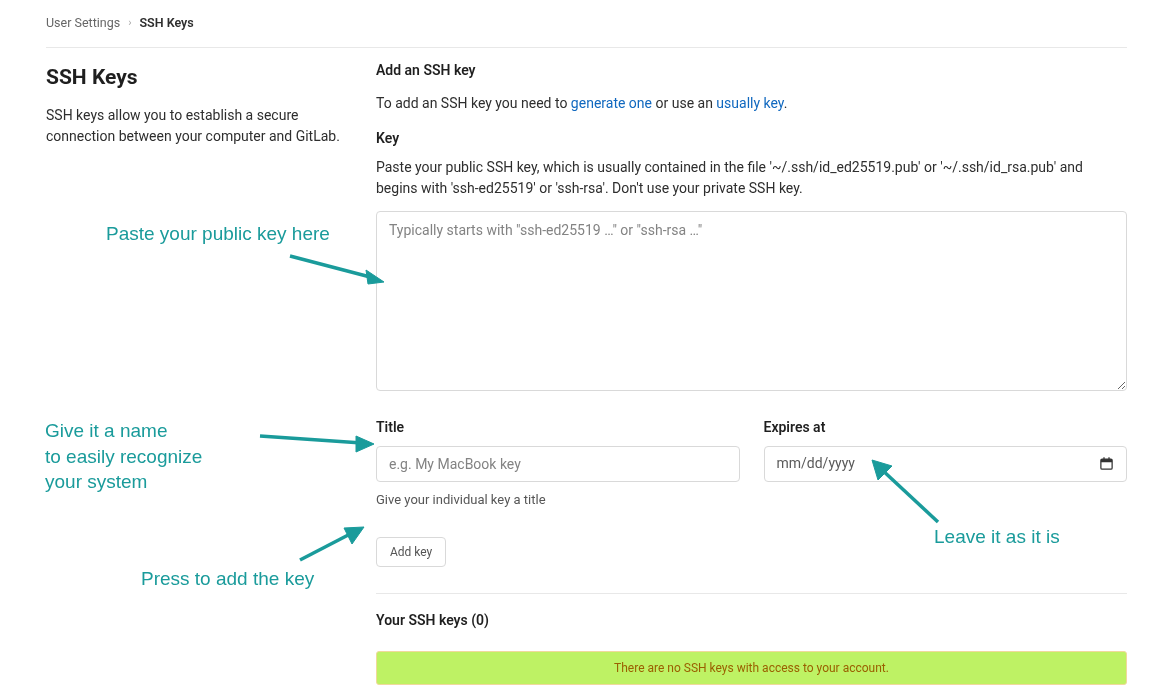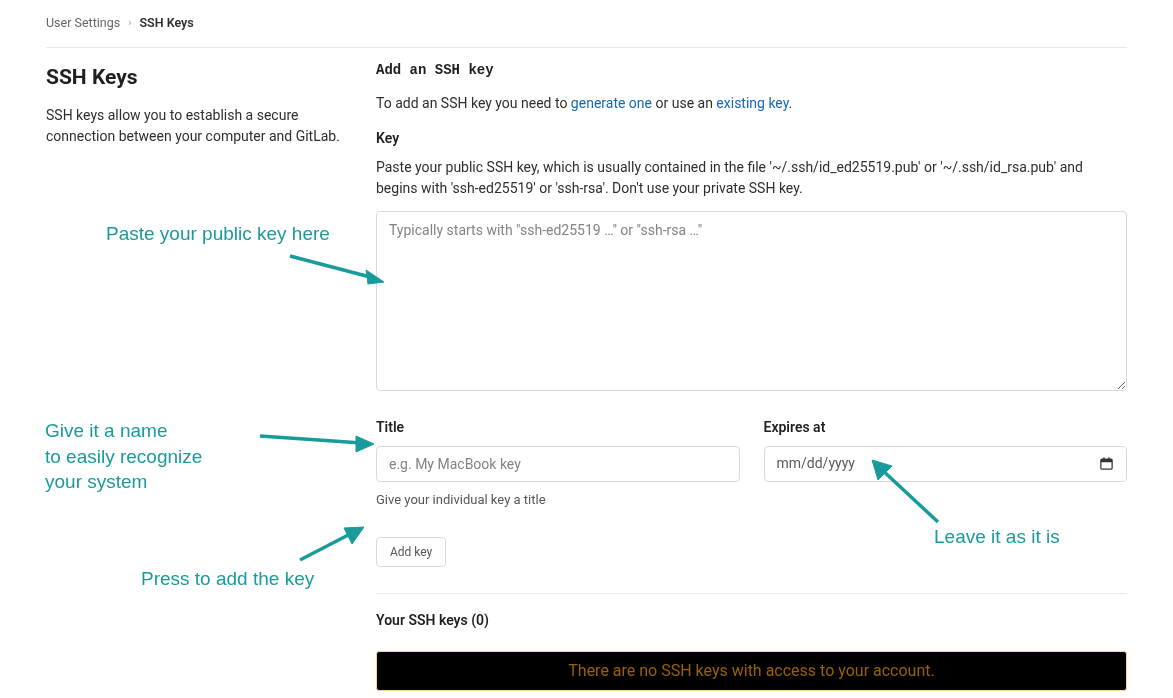--- a/index.html
+++ b/index.html
@@ -51,21 +51,20 @@
     }
     .sidebar p {
       margin: 0;
       color: #2e2e2e;
       line-height: 1.5;
     }
     .section-title {
       font-weight: 600;
       margin: 0 0 8px;
       color:#1f1f1f;
-      font-family:Liberation Mono, monospace;
     }
     .main p { margin: 0 0 12px; }
     a.link { color:#1068bf; text-decoration:none; }
     .label { font-weight:600; color:#1f1f1f; margin:14px 0 8px; }
     textarea.key-input {
       width: 100%;
       height: 180px;
       border: 1px solid #d9d9d9;
       border-radius: 4px;
       padding: 10px 12px;
@@ -100,26 +99,26 @@
       padding:7px 13px;
       border-radius:4px;
       font-family:inherit;
       font-size:12px;
       cursor:default;
     }
     hr.sep-line { border:none; border-top:1px solid #e8e8e8; margin:26px 0 16px; }
     .keys-heading { font-weight:600; color:#1f1f1f; margin-bottom:20px; }
     .empty-keys {
       border:1px solid #f0d99b;
-      background:#000000;
+      background:#bef264;
       color:#9a6000;
       text-align:center;
       padding:7px;
       border-radius:3px;
-      font-size:16px;
+      font-size:12px;
     }
     
     .annotation {
       position: absolute;
       color: #1a9b9b;
       font-family: Verdana, Geneva, sans-serif;
       font-size: 19px;
       line-height: 1.35;
       pointer-events: none;
       white-space: nowrap;
@@ -142,21 +141,21 @@
   <div class="layout">
     <aside class="sidebar">
       <h1 class="page-title">SSH Keys</h1>
       <p>SSH keys allow you to establish a secure connection between your computer and GitLab.</p>
     </aside>
 
     <main class="main">
       <p class="section-title">Add an SSH key</p>
 
       <p>
-        <span>To add an SSH key you need to </span><a class="link" href="#">generate one</a><span> or use an </span><a class="link" href="#">existing key</a><span>.</span>
+        <span>To add an SSH key you need to </span><a class="link" href="#">generate one</a><span> or use an </span><a class="link" href="#">usually key</a><span>.</span>
       </p>
 
       <div class="label">Key</div>
       <p>Paste your public SSH key, which is usually contained in the file '~/.ssh/id_ed25519.pub' or '~/.ssh/id_rsa.pub' and begins with 'ssh-ed25519' or 'ssh-rsa'. Don't use your private SSH key.</p>
 
       <textarea class="key-input" placeholder="Typically starts with &quot;ssh-ed25519 …&quot; or &quot;ssh-rsa …&quot;" style=""></textarea>
 
       <div class="row">
         <div class="col">
           <div class="label" style="margin-top:0">Title</div>

